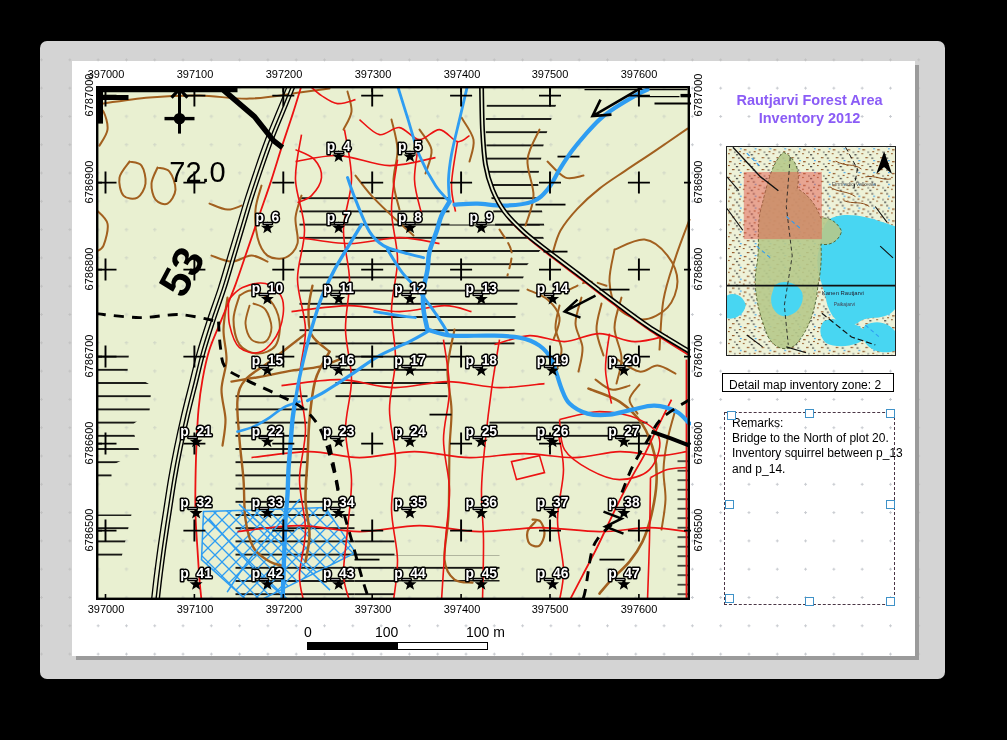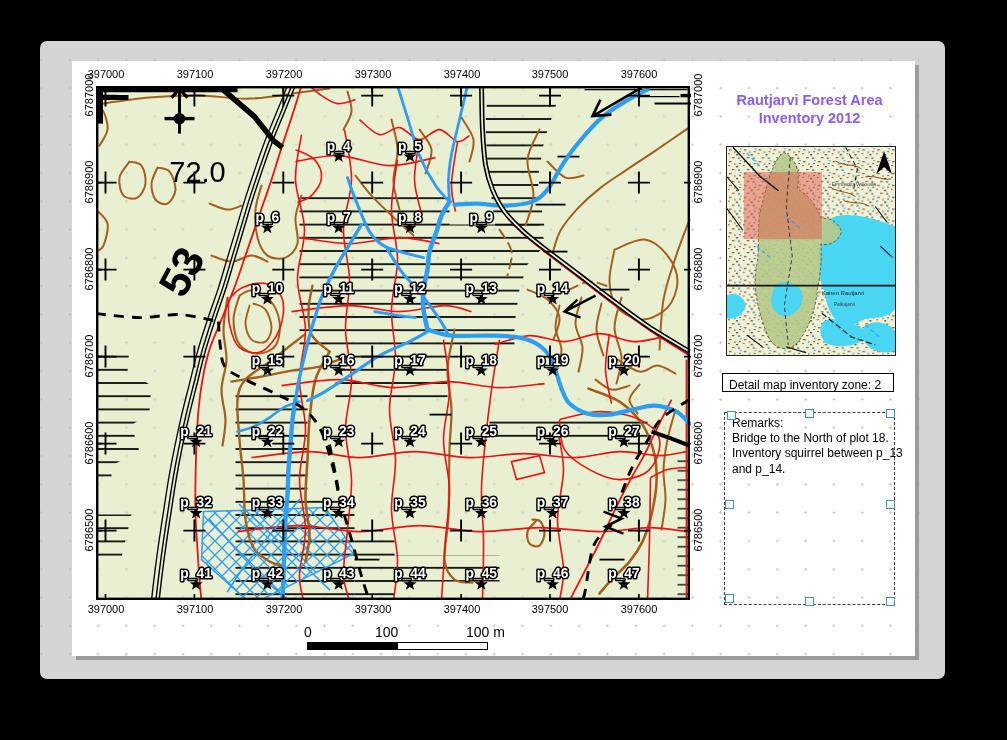--- a/index.html
+++ b/index.html
@@ -525,21 +525,21 @@
 
 <text x="106" y="39" font-size="5.5" fill="#555" font-family="Liberation Sans, sans-serif">Finnradio Valkeala</text>
 <text x="96" y="150" font-size="6" fill="#223" font-family="Liberation Sans, sans-serif">Kanen Rautjarvi</text>
 <text x="108" y="161" font-size="5" fill="#445" font-family="Liberation Sans, sans-serif">Paikajarvi</text>
 
 <polygon points="159,4 167,27 159,20 151,27" fill="#000"></polygon>
 </svg></div>
 
 <div class="detail">Detail map inventory zone: 2</div>
 
-<div class="remarks"><nobr>Remarks:</nobr><br><nobr>Bridge to the North of plot 18.</nobr><br><nobr>Inventory squirrel between p_13</nobr><br><nobr>and p_14.</nobr></div>
+<div class="remarks"><nobr>Remarks:</nobr><br><nobr>Bridge to the North of plot 20.</nobr><br><nobr>Inventory squirrel between p_13</nobr><br><nobr>and p_14.</nobr></div>
 
 <div class="h" style="left:727px;top:411px"></div>
 <div class="h" style="left:805px;top:409px"></div>
 <div class="h" style="left:886px;top:409px"></div>
 <div class="h" style="left:725px;top:500px"></div>
 <div class="h" style="left:886px;top:500px"></div>
 <div class="h" style="left:725px;top:594px"></div>
 <div class="h" style="left:805px;top:597px"></div>
 <div class="h" style="left:886px;top:597px"></div>
 

